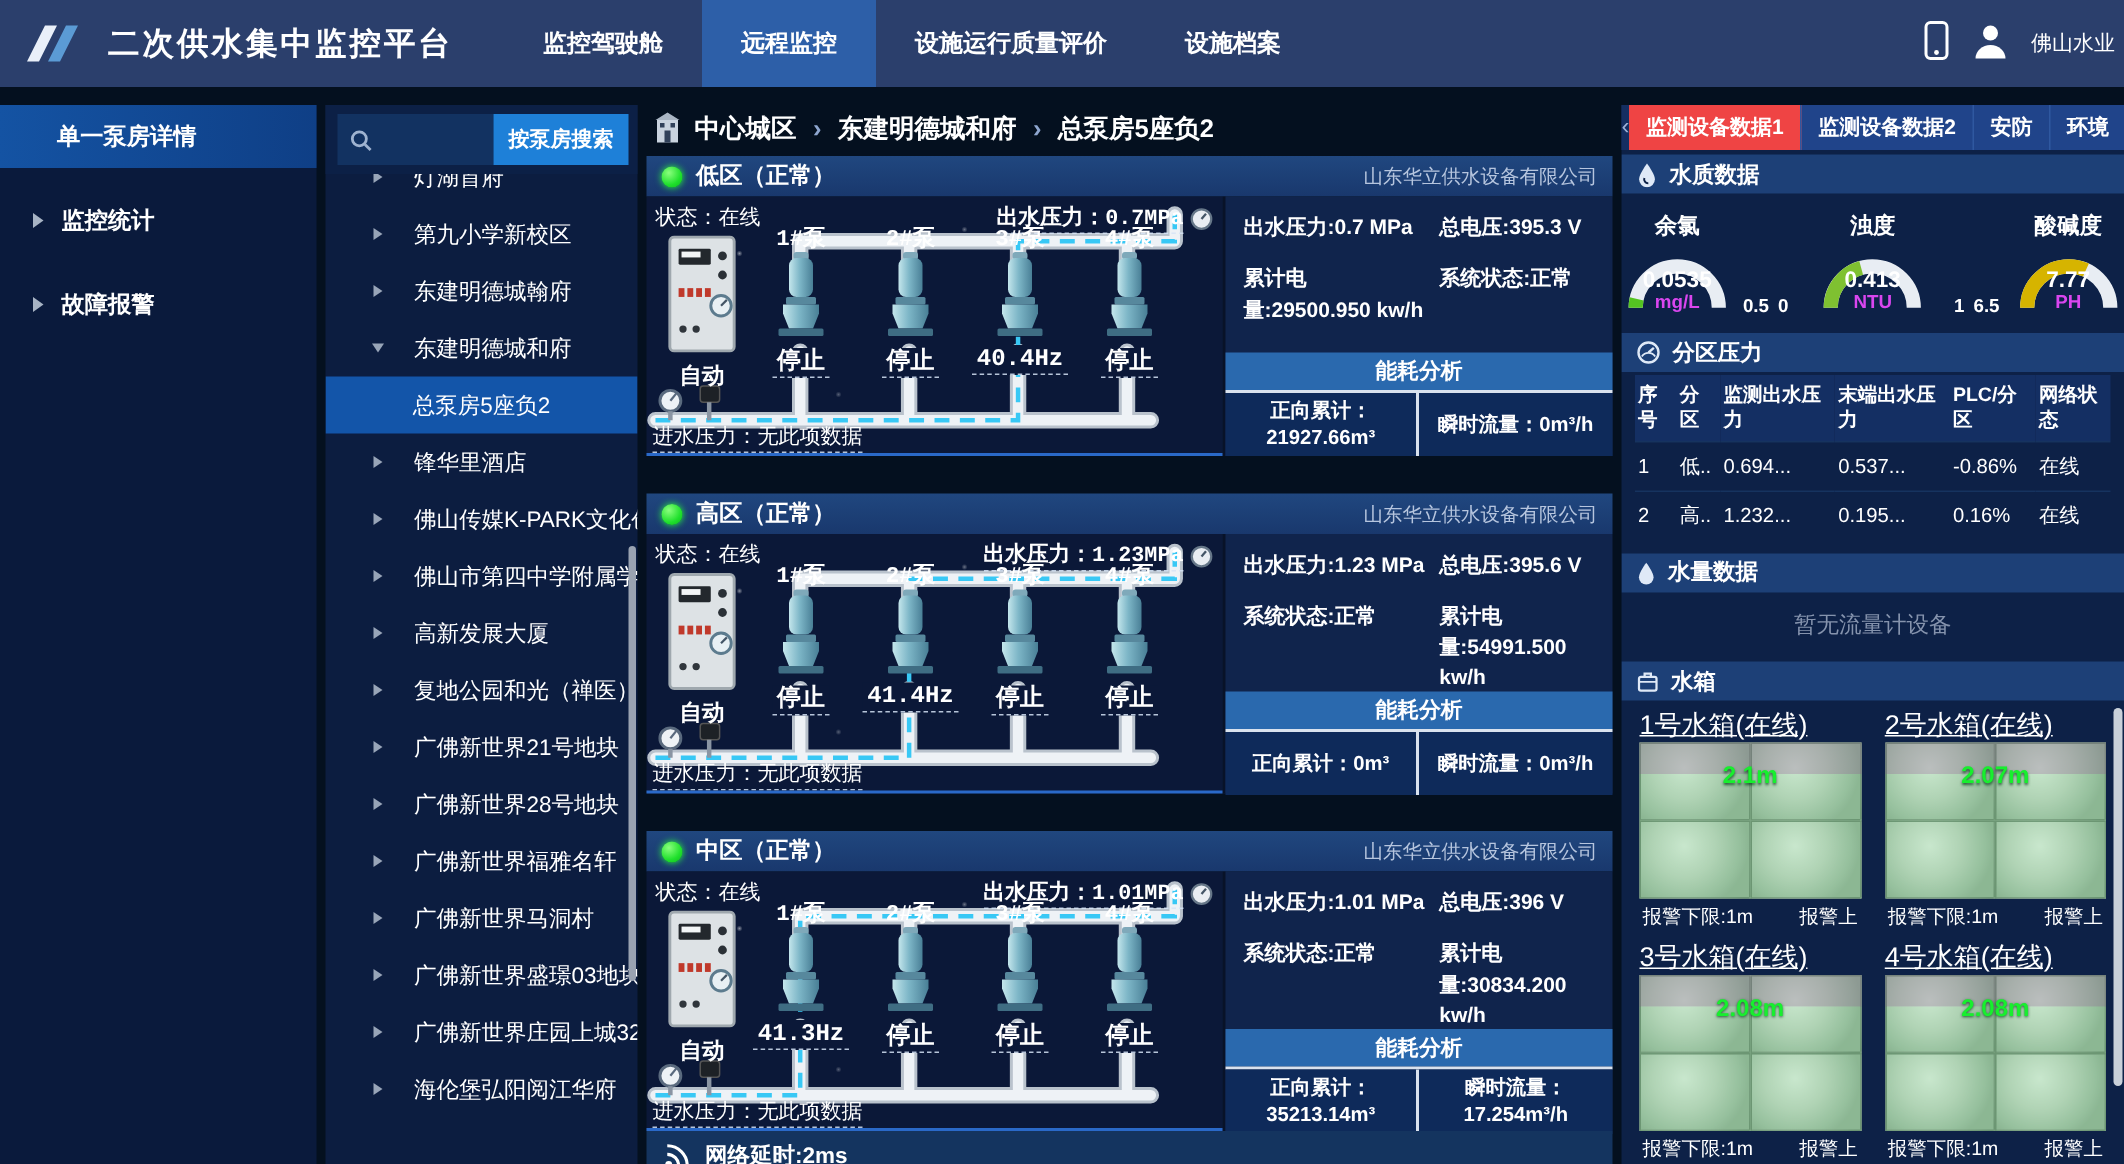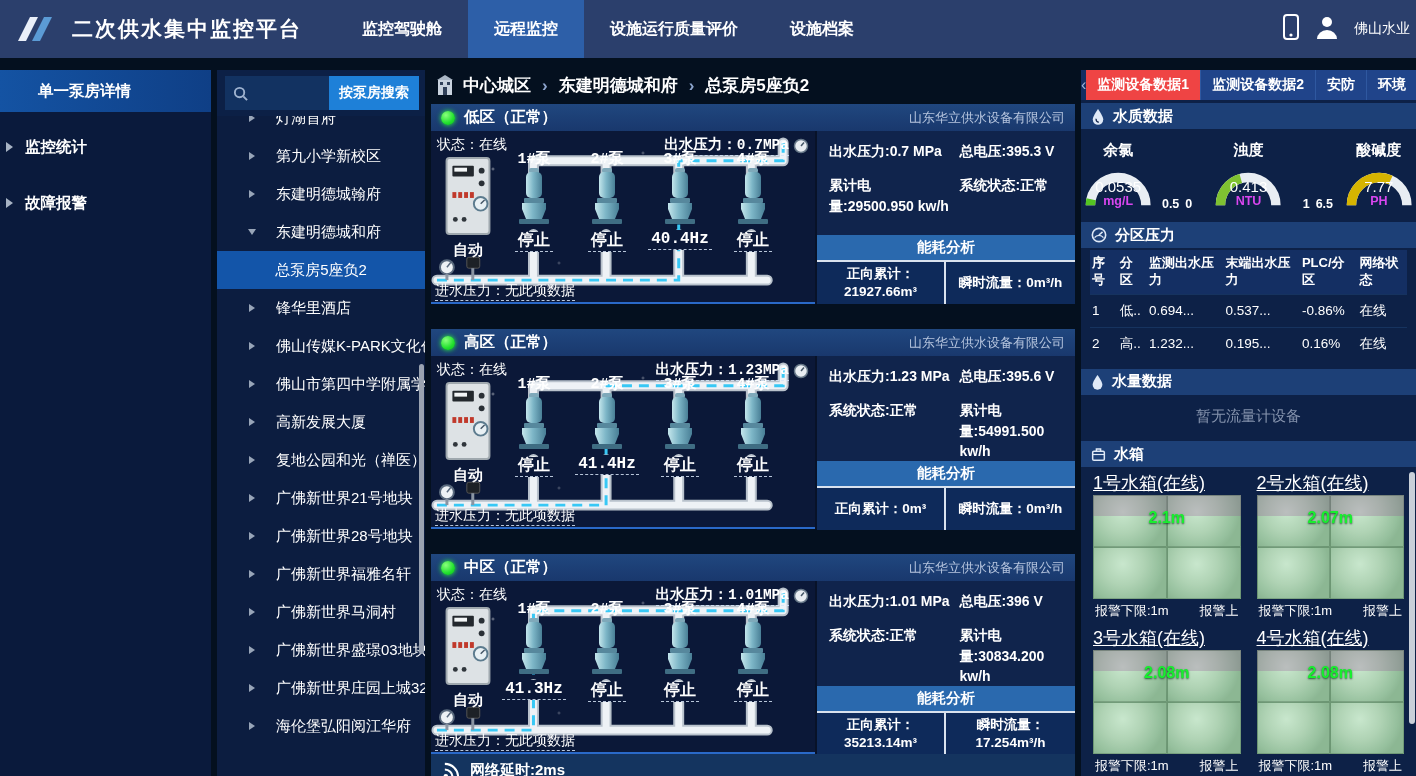--- a/index.html
+++ b/index.html
@@ -14,21 +14,21 @@
   .toptab { padding:0 26px; display:flex; align-items:center; font-size:16px; font-weight:700; cursor:pointer; white-space:nowrap; }
   .toptab.active { background:#2d5fa8; }
   .topright { margin-left:auto; display:flex; align-items:center; gap:14px; padding-right:6px; }
   .username { font-size:14px; white-space:nowrap; }
 
   
   .app { display:flex; gap:6px; height:718px; padding-top:12px; }
 
   
   .sb1 { width:211px; background:#0a1a3c; flex:none; }
-  .sb1-item { height:42px; display:flex; align-items:center; padding-left:6px; gap:12px; font-size:15.5px; font-weight:700; margin-top:14px; cursor:pointer; }
+  .sb1-item { height:42px; display:flex; align-items:center; padding-left:22px; gap:12px; font-size:15.5px; font-weight:700; margin-top:14px; cursor:pointer; }
   .sb1-item.sel { background:linear-gradient(90deg,#1453a3,#0f3f86); margin-top:0; padding-left:38px; }
   .tri { width:0; height:0; border-left:7px solid #a7b3c4; border-top:5px solid transparent; border-bottom:5px solid transparent; display:none; flex:none; }
   .sb1-item.haspointer .tri { display:block; }
 
   
   .sb2 { width:208px; background:#0c1d40; flex:none; display:flex; flex-direction:column; }
   .searchrow { display:flex; padding:6px 6px 6px 8px; background:#0c2046; flex:none; }
   .searchbox { flex:1; background:#123261; display:flex; align-items:center; padding-left:8px; height:34px; }
   .searchbox input { background:transparent; border:none; outline:none; color:#dbe6f5; width:70px; font-size:13px; }
   .searchbtn { width:90px; height:34px; background:#1e80d8; color:#fff; border:none; font-size:14px; font-weight:700; cursor:pointer; }
@@ -91,21 +91,21 @@
   .rp-tab { padding:0 11px; display:flex; align-items:center; font-size:14px; font-weight:700; border-right:1px solid #2f58a0; cursor:pointer; white-space:nowrap; }
   .rp-tab.active { background:#ef4444; }
   .sec-h { height:26px; background:#1d4077; display:flex; align-items:center; gap:8px; padding:0 10px; font-size:15px; font-weight:700; margin-top:3px; flex:none; }
   .sec-h svg { flex:none; }
 
   .gauges { display:flex; justify-content:center; gap:56px; padding:12px 0 8px; }
   .gauge { width:80px; position:relative; text-align:center; }
   .gname { font-size:15px; font-weight:700; margin-bottom:3px; }
   .garea { position:relative; height:48px; }
   .garea svg { position:absolute; inset:0; width:100%; height:100%; }
-  .gval { position:absolute; top:15px; width:100%; font-size:15px; font-weight:400; }
+  .gval { position:absolute; top:15px; width:100%; font-size:15px; font-weight:700; }
   .gunit { position:absolute; top:31px; width:100%; color:#d946ef; font-size:12.5px; font-weight:700; }
   .gmin { position:absolute; left:-26px; bottom:0; font-size:12.5px; font-weight:700; }
   .gmax { position:absolute; right:-24px; bottom:0; font-size:12.5px; font-weight:700; }
 
   .zp-table { width:calc(100% - 18px); margin:2px 9px 6px; border-collapse:collapse; }
   .zp-table th { text-align:left; font-size:13px; font-weight:700; padding:5px 2px; line-height:1.3; background:#142f63; vertical-align:top; }
   .zp-table td { font-size:13.5px; padding:7px 2px; }
   .zp-table tbody tr { border-top:1px solid #16335f; }
 
   .flow-empty { height:58px; display:flex; align-items:center; justify-content:center; color:#8593ad; font-size:15px; }

